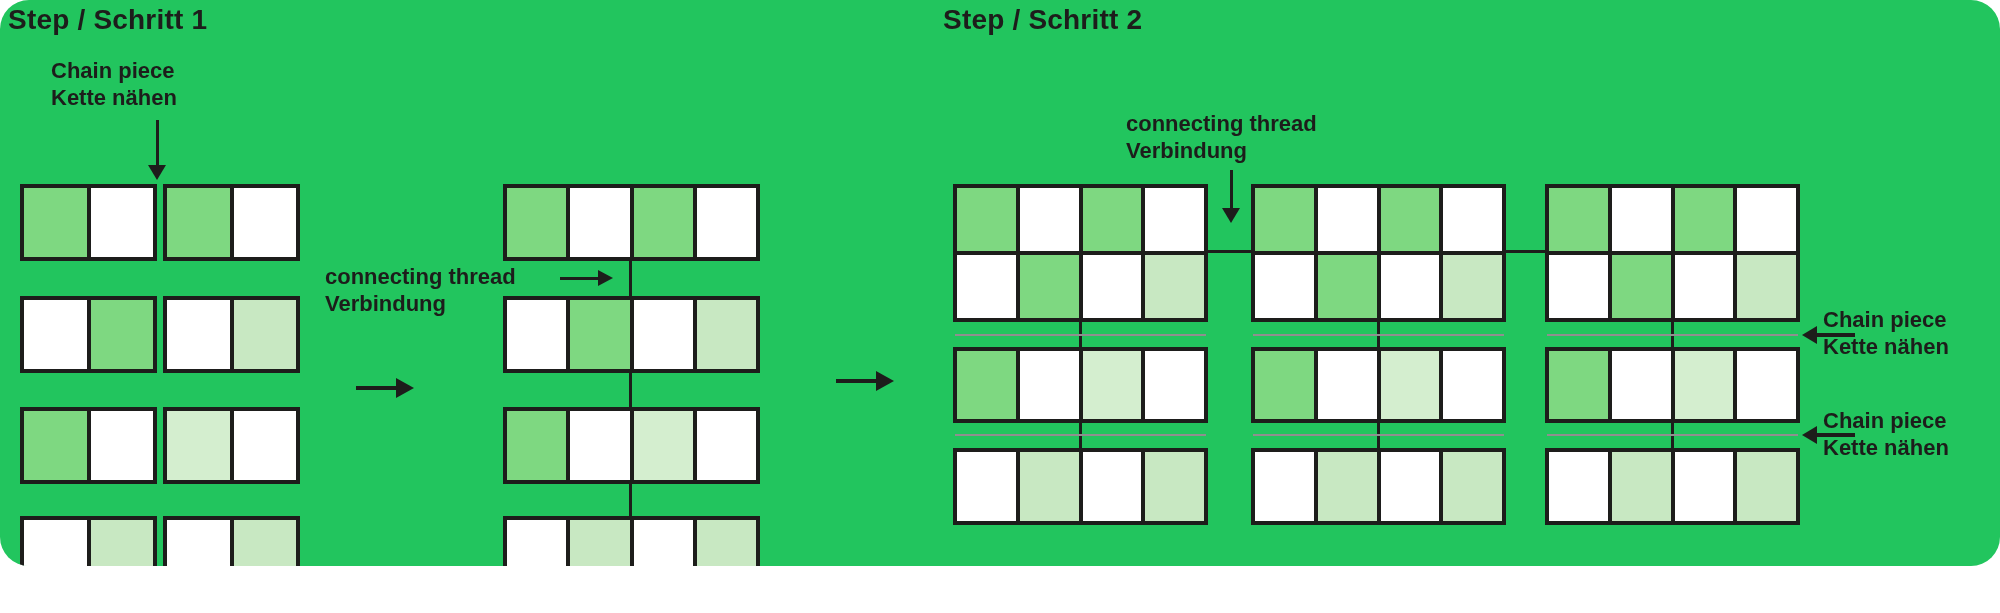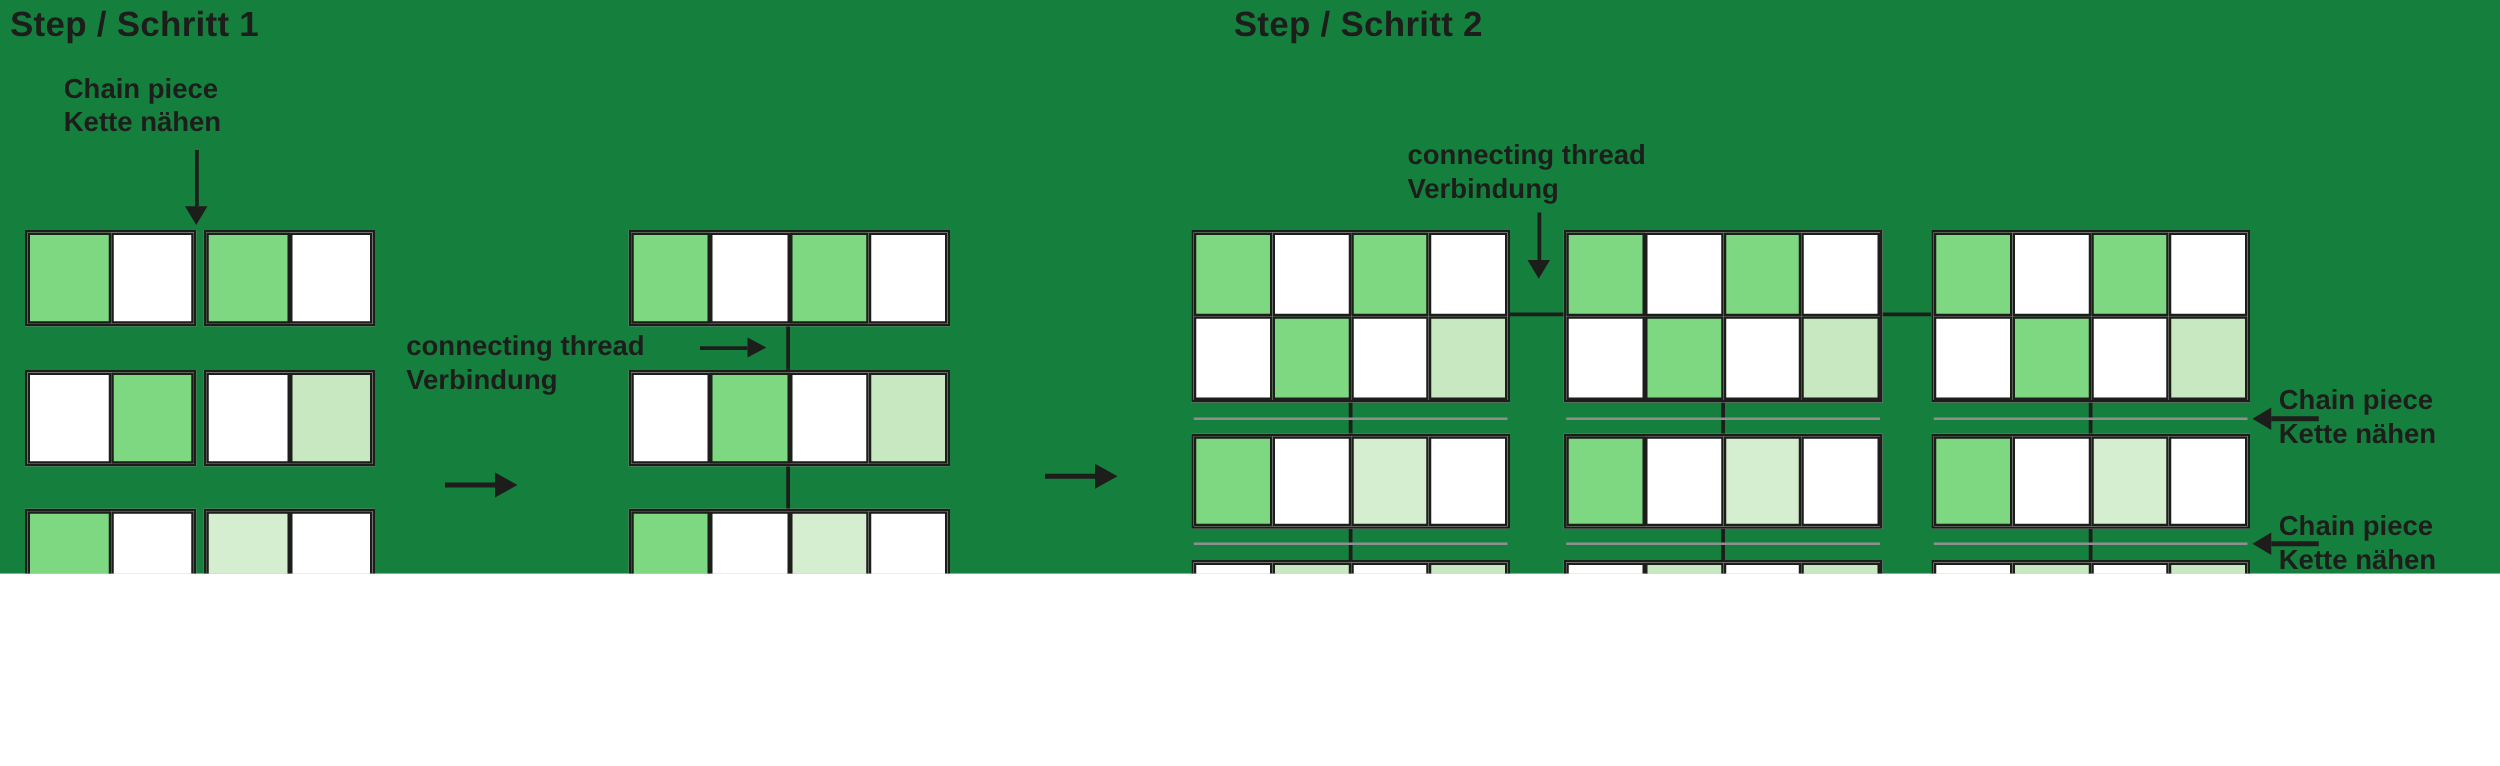--- a/index.html
+++ b/index.html
@@ -1,18 +1,18 @@
 <!DOCTYPE html>
 <html><head>
 <meta charset="utf-8">
 <style>
   html,body{margin:0;padding:0;background:#ffffff;}
   #canvas{
-    position:relative;width:2000px;height:459px;background:#15803d;overflow:hidden;
-    font-family:"Liberation Sans","DejaVu Sans",sans-serif;color:#1d1d1b;
+    position:relative;width:2000px;height:566px;background:#22c55e;overflow:hidden;
+    font-family:"Liberation Sans","DejaVu Sans",sans-serif;color:#1d1d1b;border-radius:29px;
   }
   .title{position:absolute;font-size:28px;font-weight:700;letter-spacing:0.2px;z-index:3;}
   .lbl{position:absolute;font-size:22px;font-weight:700;text-align:left;line-height:27px;z-index:3;}
   .strip{position:absolute;display:flex;border:2px solid #1d1d1b;box-sizing:border-box;background:#ffffff;z-index:1;}
   .strip.grid2{display:grid;grid-template-columns:repeat(4,1fr);grid-template-rows:1fr 1fr;}
   .cell{flex:1;border:2px solid #1d1d1b;box-sizing:border-box;}
   .thread-v{position:absolute;width:3px;background:#1d1d1b;z-index:0;}
   .thread-faint{position:absolute;height:2px;background:#8f8f8f;z-index:0;}
   .thread-seam{position:absolute;height:3px;background:#1d1d1b;z-index:0;}
   .arrow{position:absolute;display:flex;align-items:center;z-index:2;}
@@ -23,21 +23,21 @@
   .arrow.right .head{width:0;height:0;border-top:8px solid transparent;border-bottom:8px solid transparent;border-left:15px solid #1d1d1b;}
   .arrow.right.big .head{border-top-width:10px;border-bottom-width:10px;border-left-width:18px;}
   .arrow.left .head{width:0;height:0;border-top:9px solid transparent;border-bottom:9px solid transparent;border-right:15px solid #1d1d1b;}
 </style>
 </head>
 <body>
 
 <div id="canvas">
 
   <div class="title" style="left:8px;top:4px;">Step / Schritt 1</div>
-  <div class="title" style="left:943px;top:4px;margin-left:44px;">Step / Schritt 2</div>
+  <div class="title" style="left:943px;top:4px;">Step / Schritt 2</div>
 
   <div class="lbl" style="left:51px;top:57px;width:200px;">
     <div>Chain piece</div>
     <div>Kette nähen</div>
   </div>
   <div class="lbl" style="left:325px;top:263px;width:210px;">
     <div>connecting thread</div>
     <div>Verbindung</div>
   </div>
 

